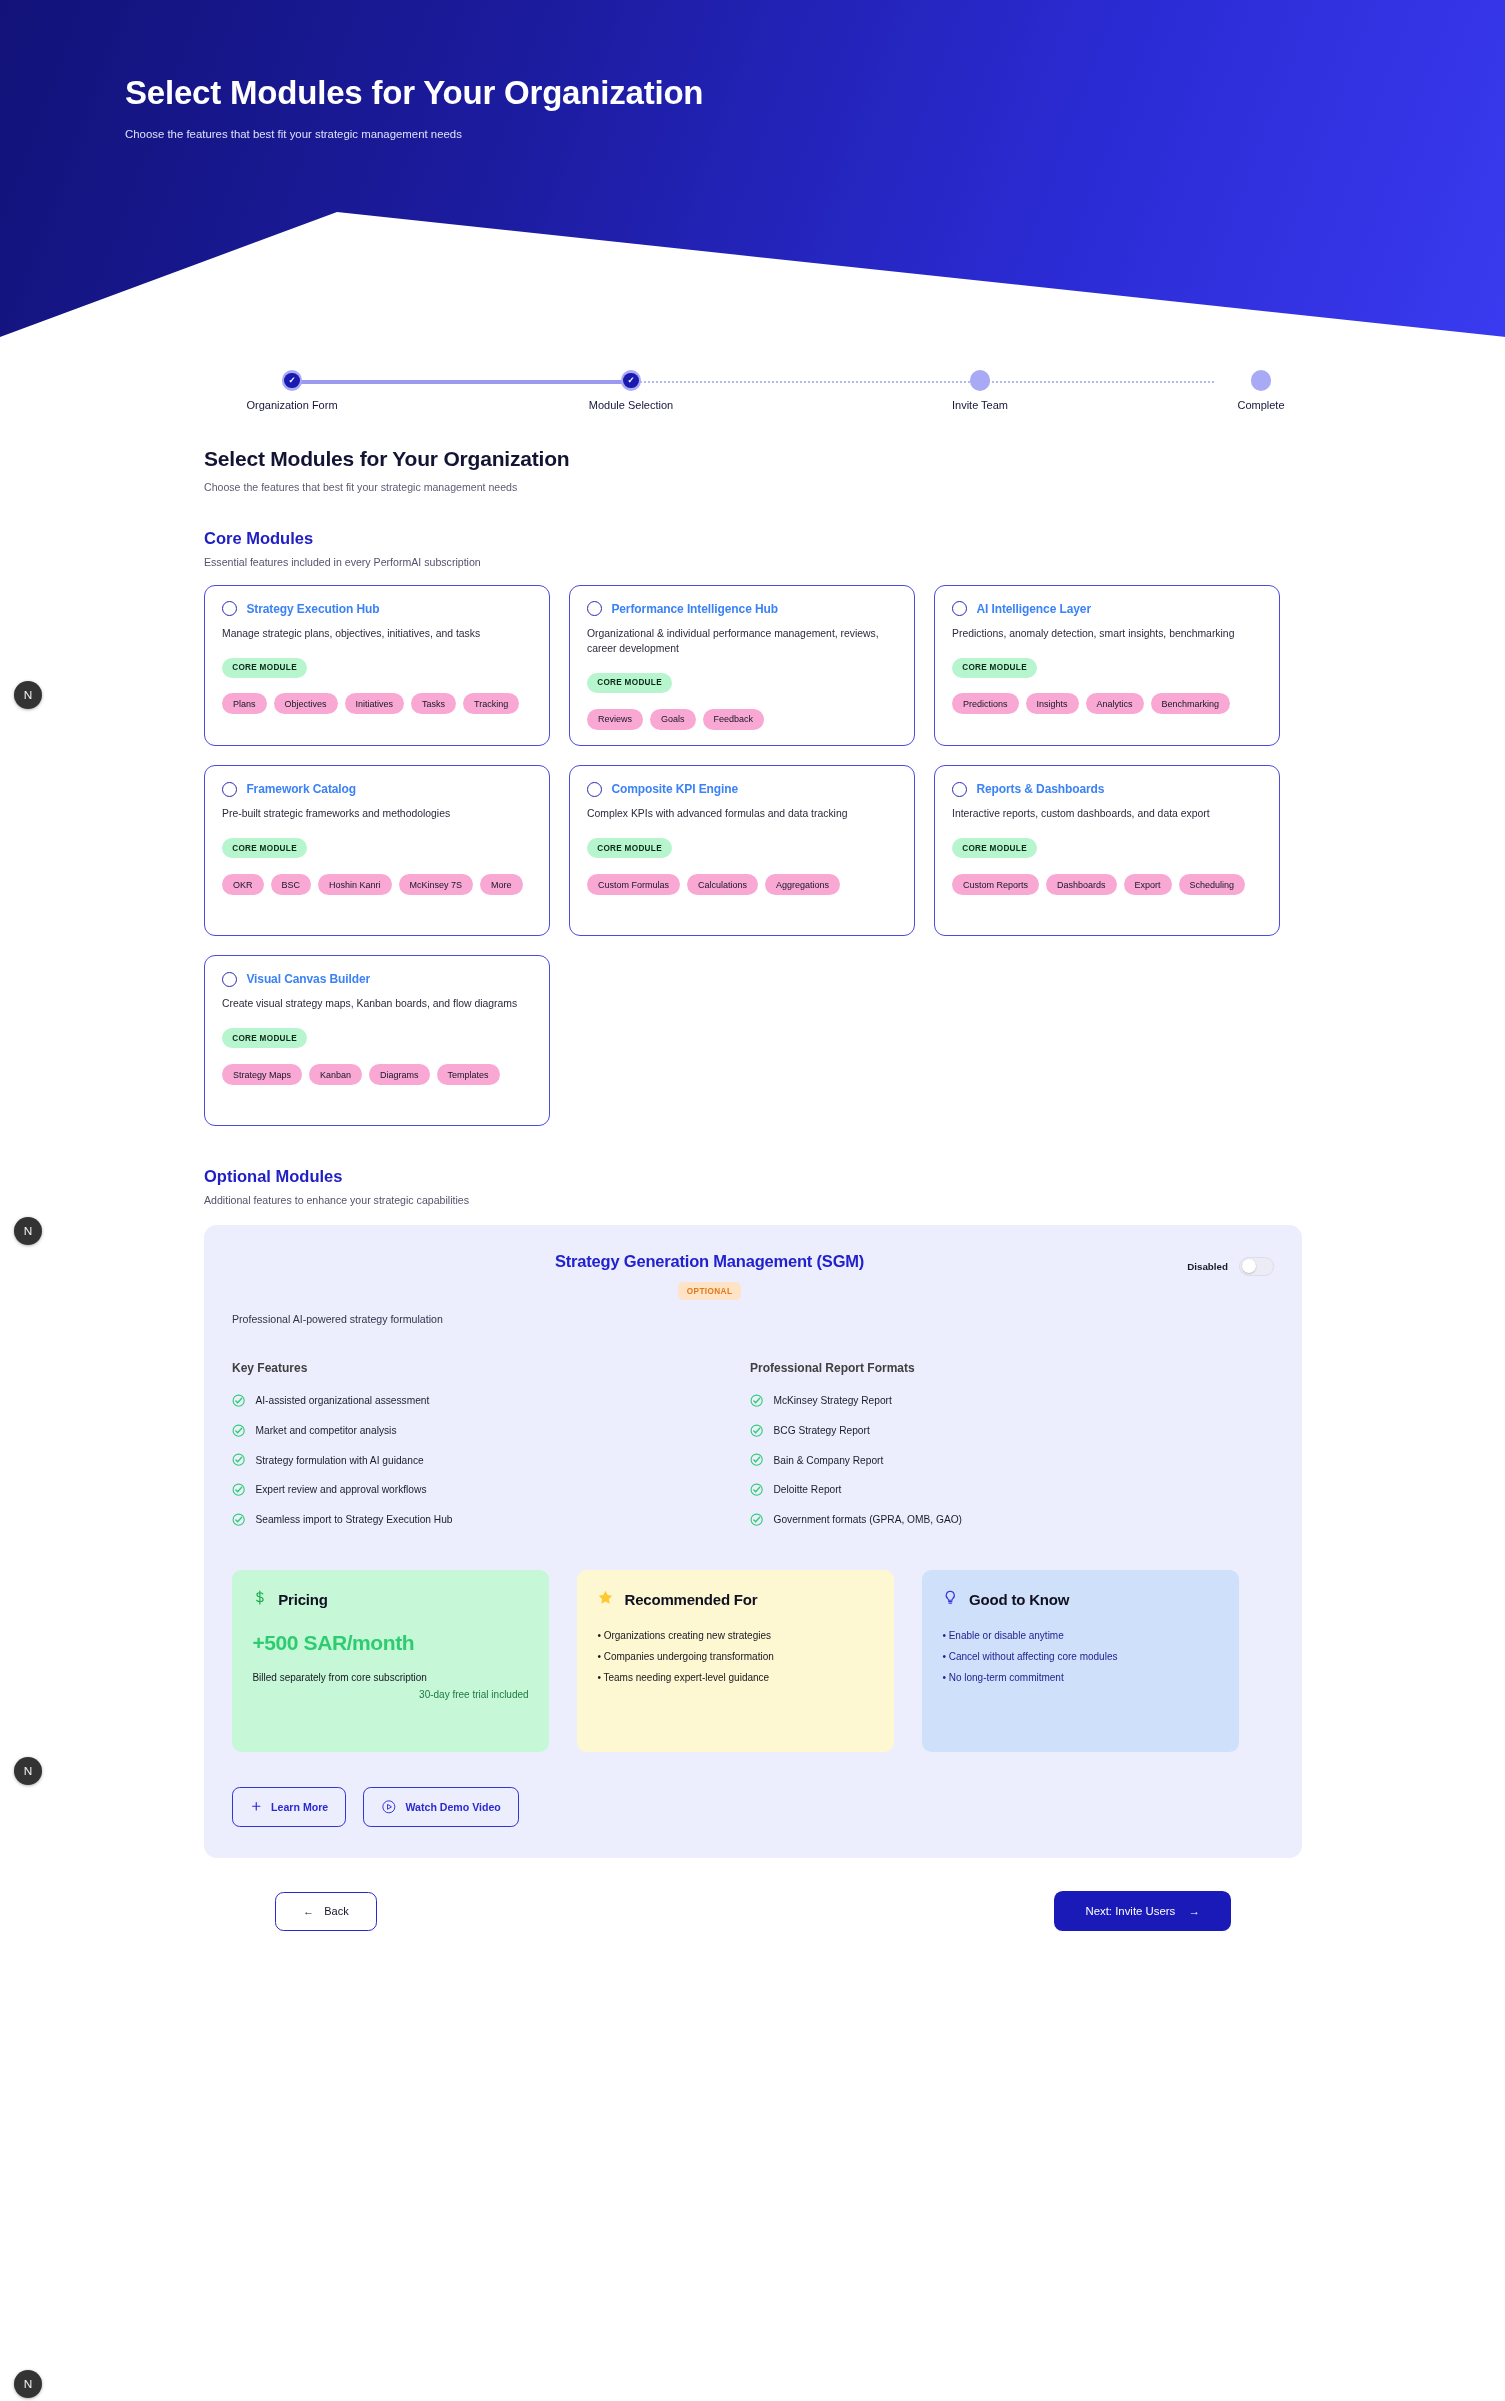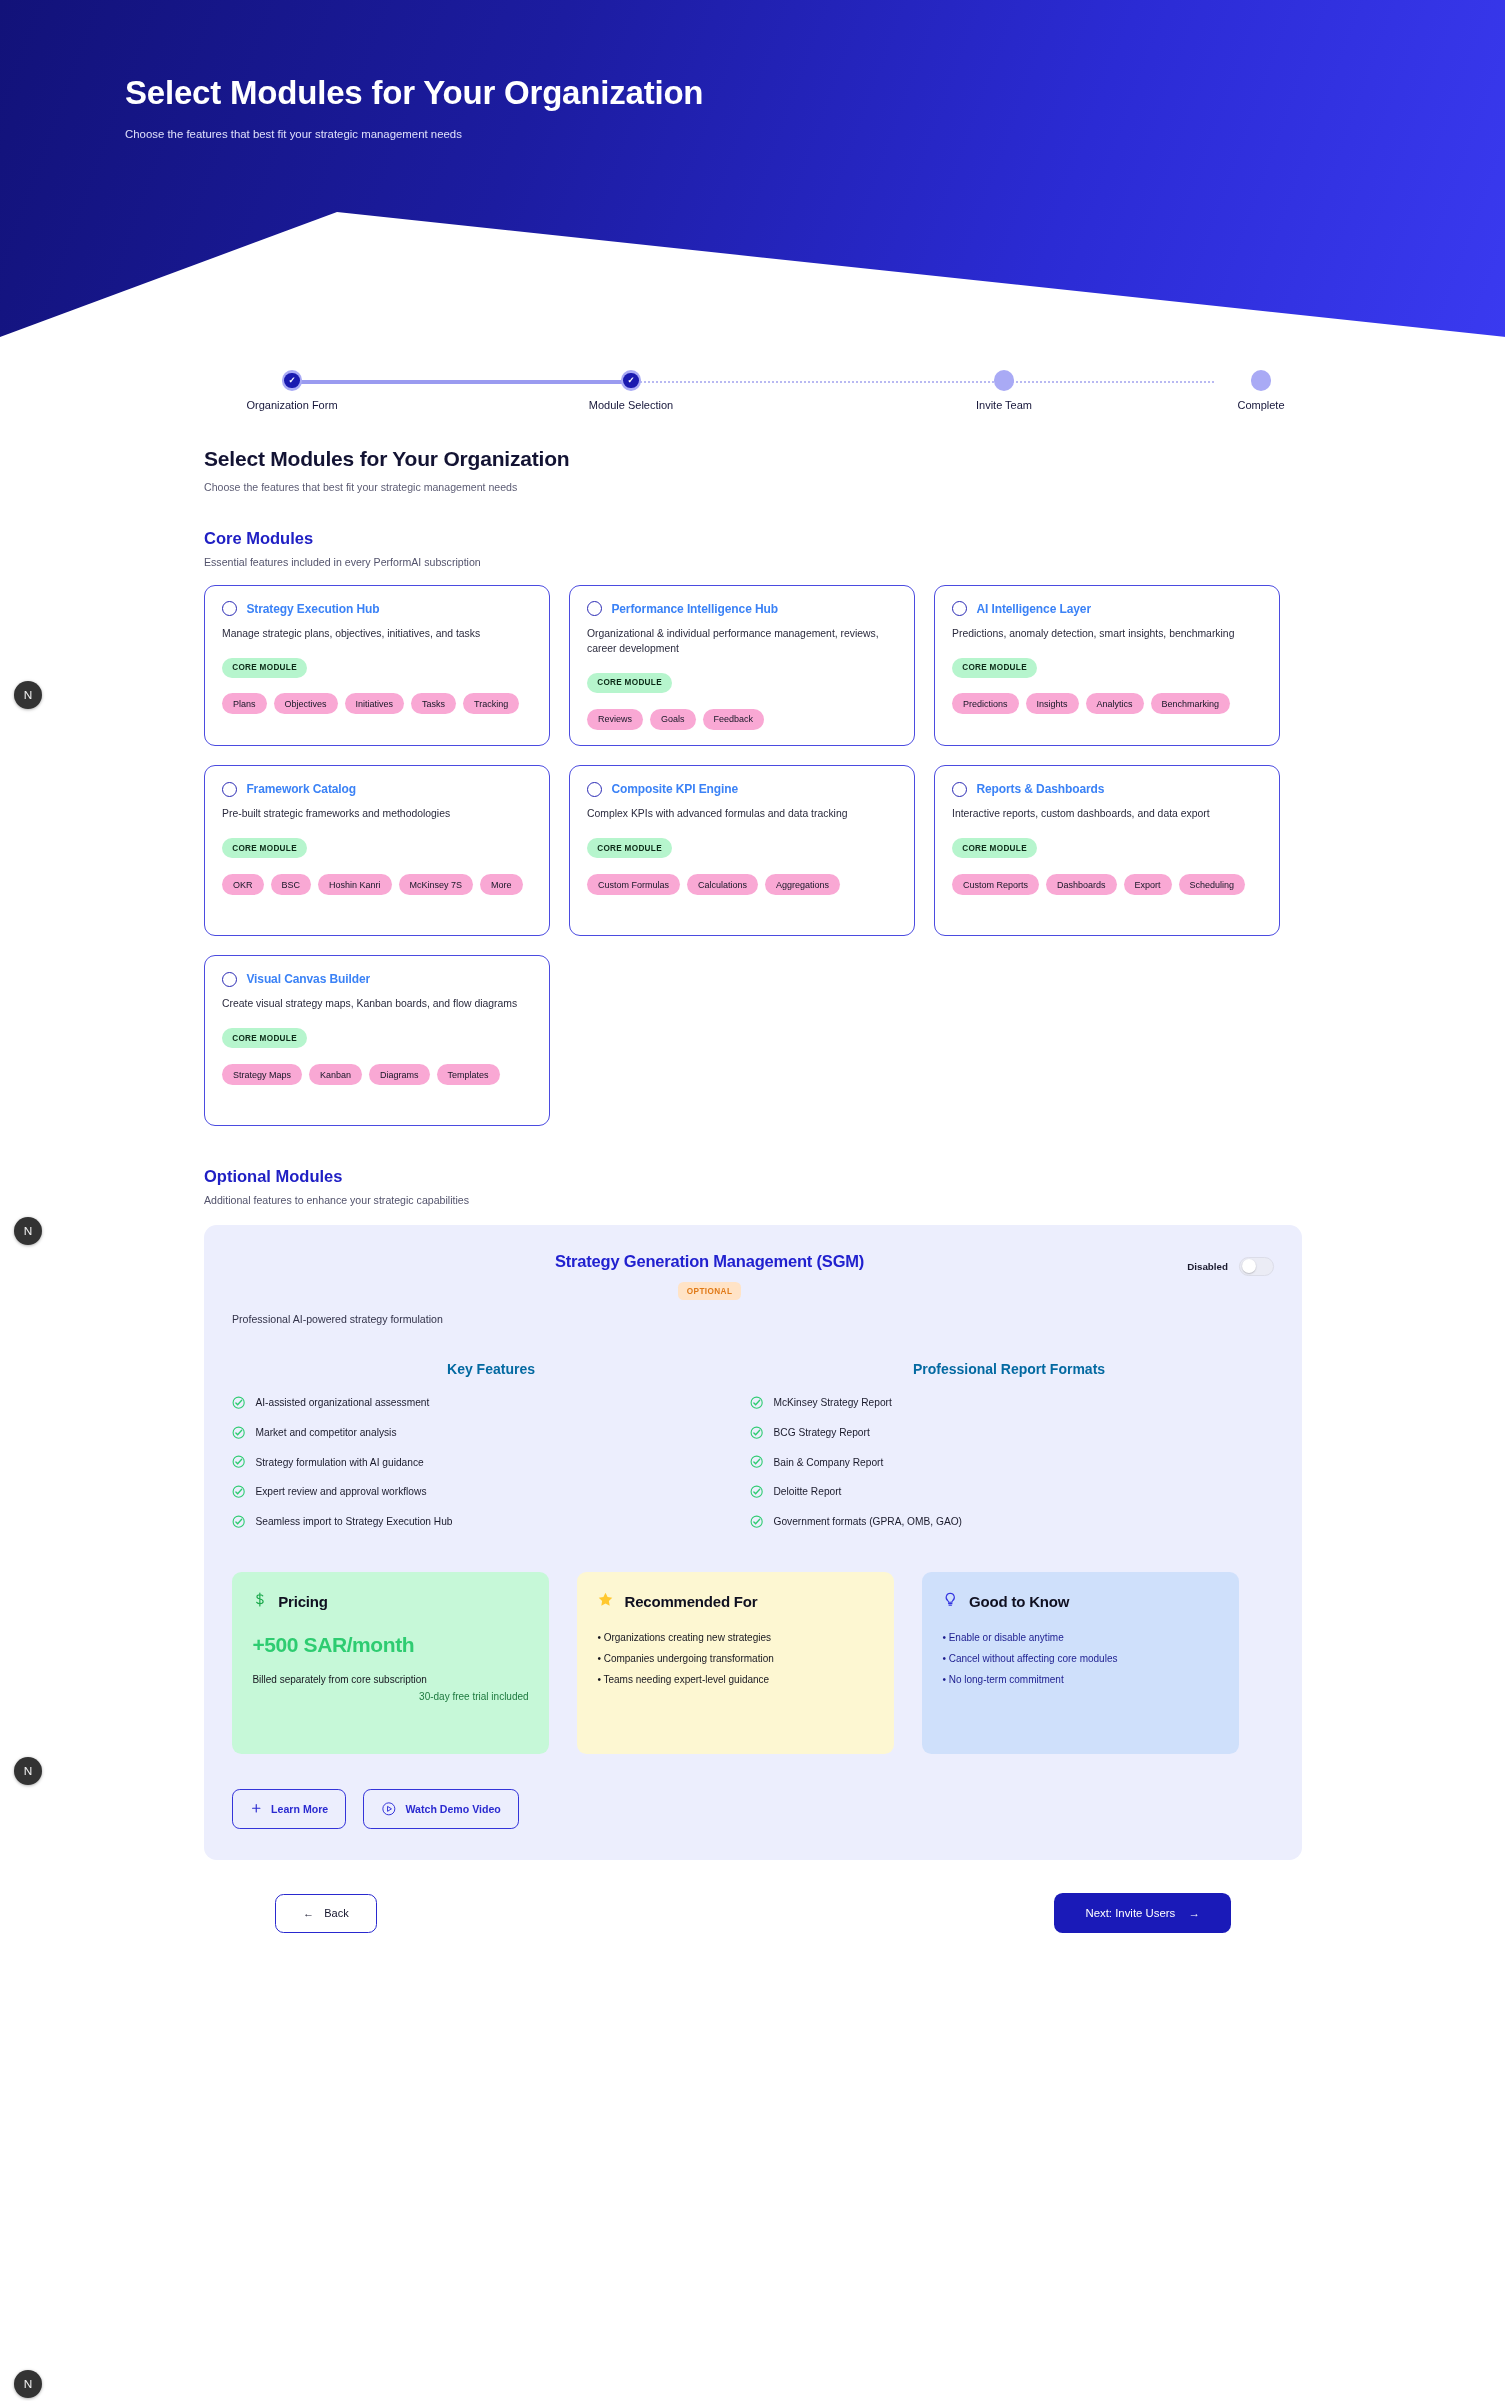--- a/index.html
+++ b/index.html
@@ -207,21 +207,21 @@
     border-radius: 50%;
     background: #fff;
     box-shadow: 0 0.8px 1.6px rgba(0,0,0,.25);
   }
 
   .feat-cols {
     margin-top: 36px;
     display: grid;
     grid-template-columns: 518px 518px;
   }
-  .feat-col-title { font-size: 14px; font-weight: bold; color: #0369a1; text-align: center; }
+  .feat-col-title { font-size: 12px; font-weight: bold; color: #404040; }
   .feat-list { margin-top: 19px; }
   .feat-item { display: flex; align-items: center; gap: 10.2px; margin-bottom: 16.5px; }
   .feat-item:last-child { margin-bottom: 0; }
   .check-icon { width: 13.3px; height: 13.3px; flex: 0 0 auto; }
   .feat-text { font-size: 10.2px; color: #1b1b2c; }
 
   .info-grid {
     margin-top: 44px;
     display: grid;
     grid-template-columns: repeat(3, 317px);
@@ -323,21 +323,21 @@
       <div class="step-label">Organization Form</div>
     </div>
 
     <div class="step" style="left:339px;">
       <div class="step-dot done">
         <span class="step-check">✓</span>
       </div>
       <div class="step-label">Module Selection</div>
     </div>
 
-    <div class="step" style="left:712px;">
+    <div class="step" style="left:688px;">
       <div class="step-dot"></div>
       <div class="step-label">Invite Team</div>
     </div>
 
     <div class="step" style="left:1016px; width:82px;">
       <div class="step-dot"></div>
       <div class="step-label">Complete</div>
     </div>
   </div>
 </div>

